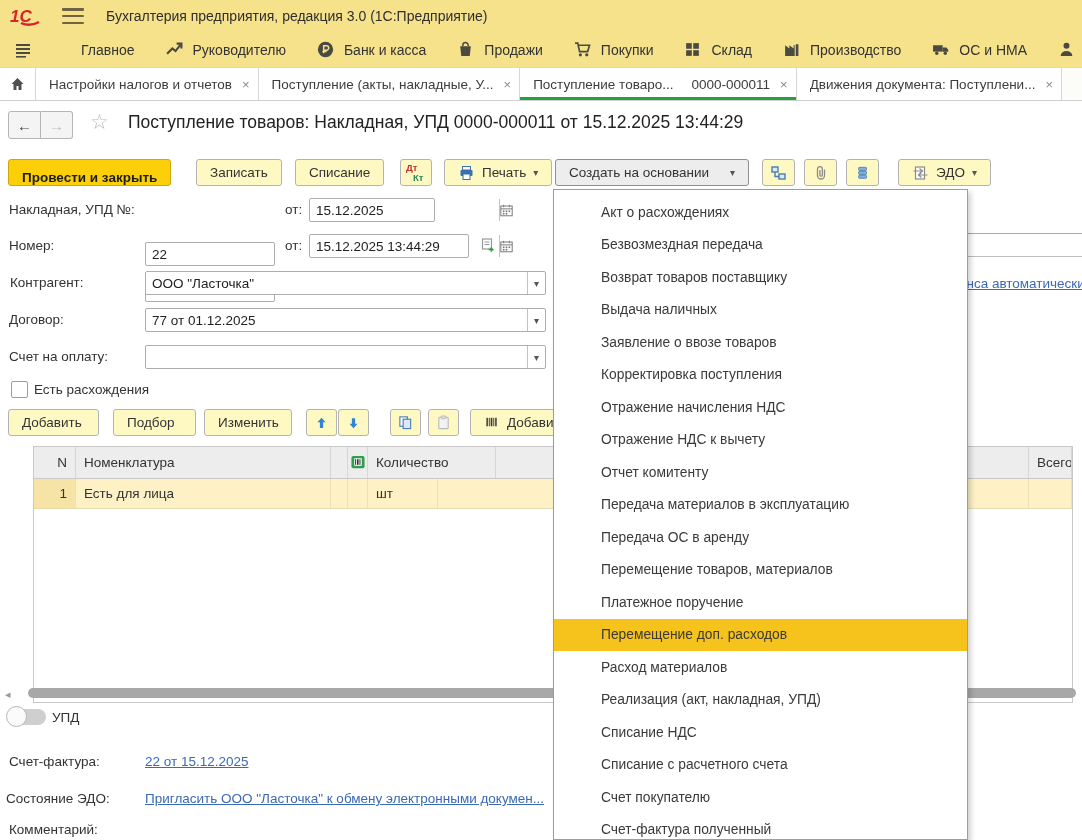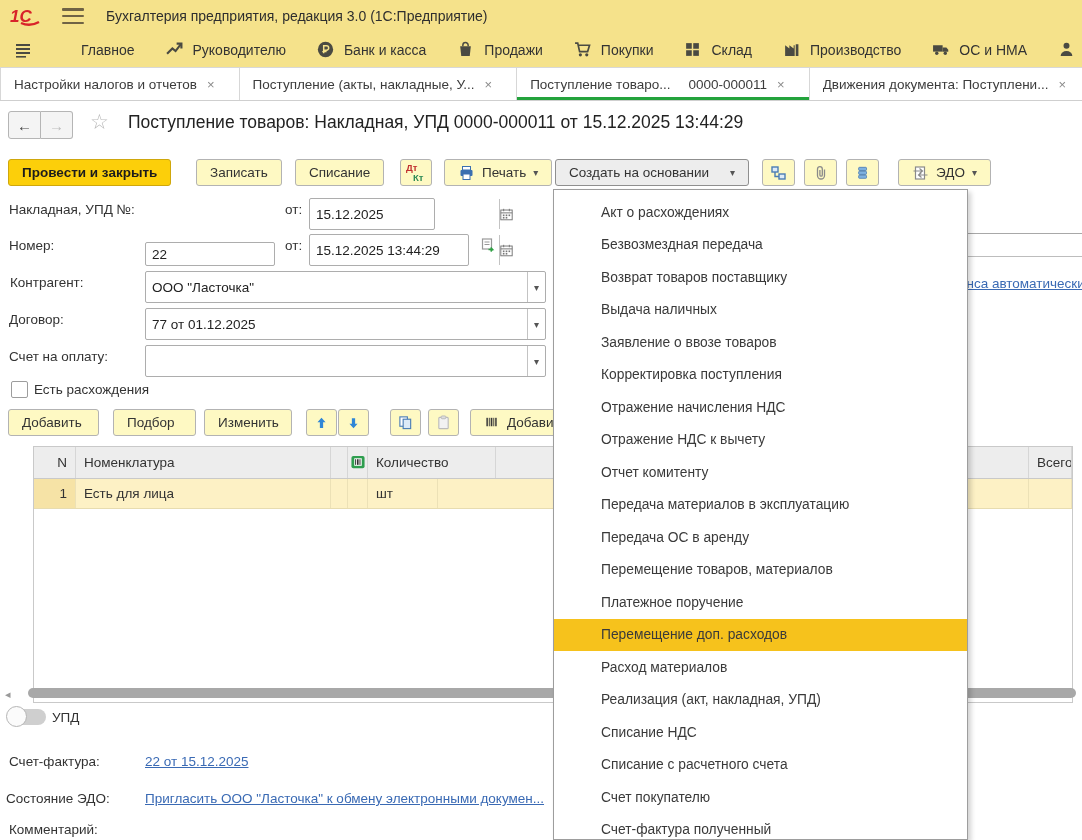--- a/index.html
+++ b/index.html
@@ -17,21 +17,21 @@
   #burger i{display:block;height:2.5px;background:#6f6345;border-radius:1px;}
   #win-title{margin-left:22px;font-size:14px;color:#2e2e2e;}
   
   #menubar{left:0;top:32px;width:1082px;height:36px;background:#f5e28b;border-bottom:1px solid #d8d8d8;display:flex;align-items:center;padding-left:14px;box-sizing:border-box;}
   #menubar .panelbtn{width:26px;height:20px;margin-right:6px;cursor:pointer;display:flex;align-items:center;justify-content:center;}
   .menu-item{display:flex;align-items:center;gap:9px;padding:0 15px;height:100%;cursor:pointer;color:#333;font-size:14px;white-space:nowrap;}
   .mi{width:19px;height:17px;display:inline-flex;align-items:center;justify-content:center;color:#4a4a42;}
   .mi svg{width:17px;height:17px;}
   
   #tabbar{left:0;top:68px;width:1082px;height:32px;background:#fcfcf8;border-bottom:1px solid #cfcfcf;display:flex;}
-  .tab{position:relative;display:flex;align-items:center;border-right:1px solid #d7d7d7;box-sizing:border-box;padding:0 24px 0 13px;font-size:13.5px;color:#3c3c3c;cursor:pointer;background:#fff;white-space:nowrap;overflow:hidden;}
+  .tab{position:relative;display:flex;align-items:center;border-right:1px solid #d7d7d7;box-sizing:border-box;padding:0 8px 0 13px;font-size:13.5px;color:#3c3c3c;cursor:pointer;background:#fff;white-space:nowrap;overflow:hidden;}
   .tab.home{width:36px;justify-content:center;padding:0;}
   .tab .tlabel{overflow:hidden;text-overflow:ellipsis;}
   .tab .tnum{margin-left:18px;}
   .tab .close{margin-left:auto;padding-left:10px;color:#8a8a8a;font-size:13px;cursor:pointer;}
   .tab .close::after{content:"\00d7";}
   .tab.active::after{content:"";position:absolute;left:0;right:0;bottom:0;height:3px;background:#23a33c;}
   
   #navbtns{left:8px;top:111px;display:flex;}
   .navbtn{width:31px;height:26px;border:1px solid #b5b5b5;background:#f4f4f4;display:flex;align-items:center;justify-content:center;font-size:15px;cursor:pointer;}
   .navbtn.back{border-radius:3px 0 0 3px;color:#444;}
@@ -47,21 +47,21 @@
   .btn .caret::after{content:"\25be";}
   .iconbtn{width:33px;justify-content:center;padding:0;}
   .svgicon{display:inline-flex;align-items:center;justify-content:center;}
   #toolbar .abs{top:159px;}
   #dtkt{position:relative;width:32px;}
   #dtkt .dt{position:absolute;left:5px;top:2px;font-size:9.5px;font-weight:bold;color:#c03030;}
   #dtkt .kt{position:absolute;left:12px;top:12px;font-size:9.5px;font-weight:bold;color:#2e8b57;}
   
   .flabel{position:absolute;color:#333;}
   .finput{position:absolute;height:24px;border:1px solid #adadad;border-radius:2px;box-sizing:border-box;font-family:inherit;font-size:13.5px;padding:0 6px;color:#222;background:#fff;margin-top:44px;}
-  .combo{position:absolute;display:flex;height:32px;border:1px solid #adadad;border-radius:2px;box-sizing:border-box;background:#fff;}
+  .combo{position:absolute;display:flex;height:24px;border:1px solid #adadad;border-radius:2px;box-sizing:border-box;background:#fff;}
   .combo input{flex:1;border:none;outline:none;font-family:inherit;font-size:13.5px;padding:0 6px;color:#222;background:transparent;}
   .combo .drop{width:17px;border-left:1px solid #c3c3c3;display:flex;align-items:center;justify-content:center;color:#555;font-size:10px;cursor:pointer;}
   .combo .drop::after{content:"\25be";}
   .combo .calbtn{width:20px;border-left:1px solid #c3c3c3;display:flex;align-items:center;justify-content:center;cursor:pointer;}
   .cbx{position:absolute;width:15px;height:15px;border:1px solid #9d9d9d;border-radius:2px;background:#fff;cursor:pointer;}
   .link{color:#3a6ab4;text-decoration:underline;cursor:pointer;white-space:nowrap;}
   .fieldline{position:absolute;left:640px;width:442px;height:24px;border-top:1px solid #a8a8a8;border-bottom:1px solid #bdbdbd;box-sizing:border-box;}
   
   #items-toolbar .btn{position:absolute;top:409px;}
   
@@ -259,21 +259,21 @@
 </div>
 
 <div id="navbtns" class="abs">
   <div class="navbtn back">←</div>
   <div class="navbtn fwd">→</div>
 </div>
 <span id="fav-star" class="abs"></span>
 <div id="doc-title" class="abs">Поступление товаров: Накладная, УПД 0000-000011 от 15.12.2025 13:44:29</div>
 
 <div id="toolbar">
-  <div class="btn primary abs" style="left:8px;">
+  <div class="btn primary abs" style="left:8px;align-items:flex-end;">
       <span>Провести и закрыть</span>
     </div>
   <div class="btn abs" style="left:196px;">
       <span>Записать</span>
     </div>
   <div class="btn abs" style="left:295px;">
       <span>Списание</span>
     </div>
   <div class="btn iconbtn abs" id="dtkt" style="left:400px;">
     <span class="dt">Дт</span>

